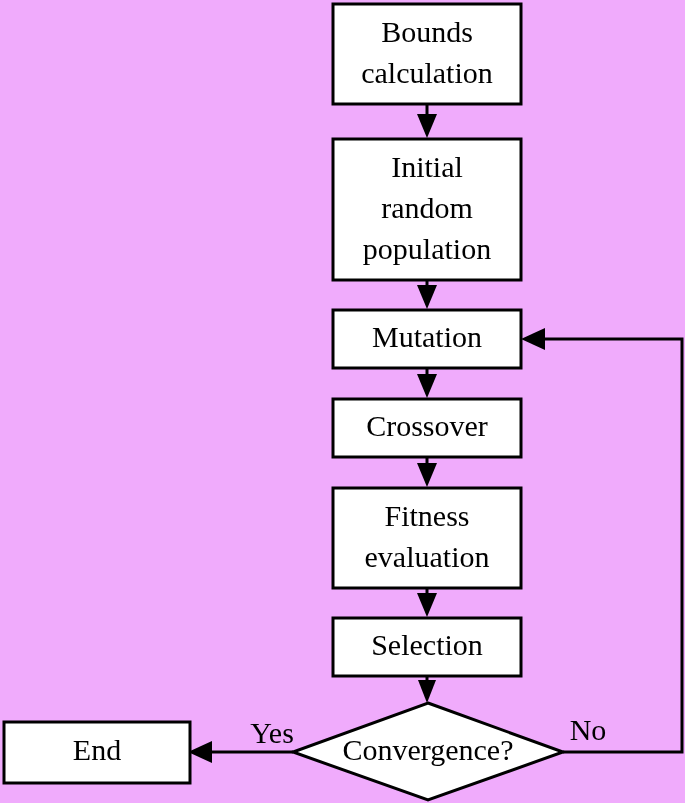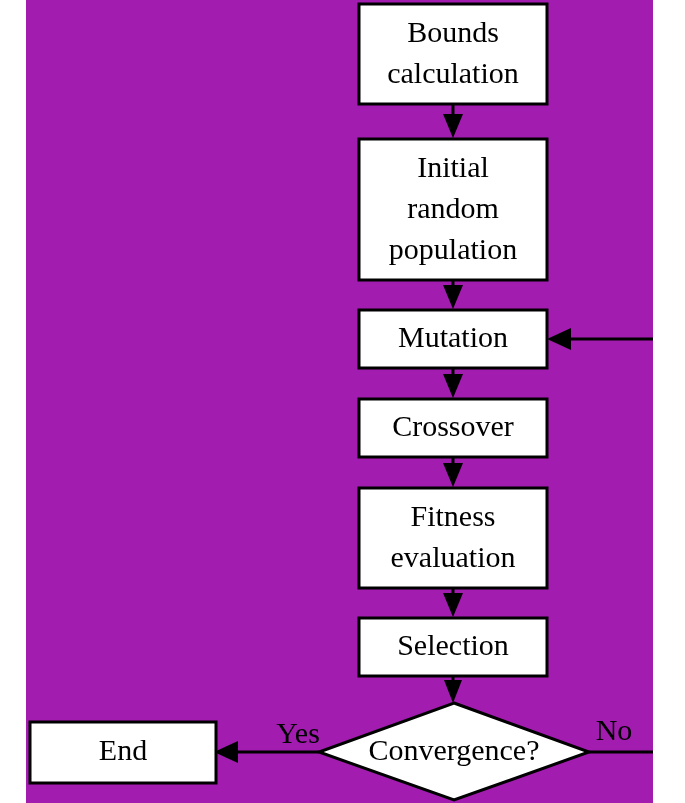--- a/index.html
+++ b/index.html
@@ -2,26 +2,25 @@
 <html><head>
 <meta charset="utf-8">
 <style>
   html, body {
     margin: 0;
     padding: 0;
     background: #ffffff;
   }
   #flowchart-root {
     position: relative;
-    width: 627px;
+    width: 685px;
     height: 803px;
-    background: #a21caf;
+    background: #f0abfc;
     overflow: hidden;
     font-family: "Liberation Serif", "DejaVu Serif", serif;
-    margin-left: 26px;
   }
   svg#diagram-svg {
     position: absolute;
     top: 0;
     left: 0;
     width: 685px;
     height: 803px;
     display: block;
   }
   .node-shape {

